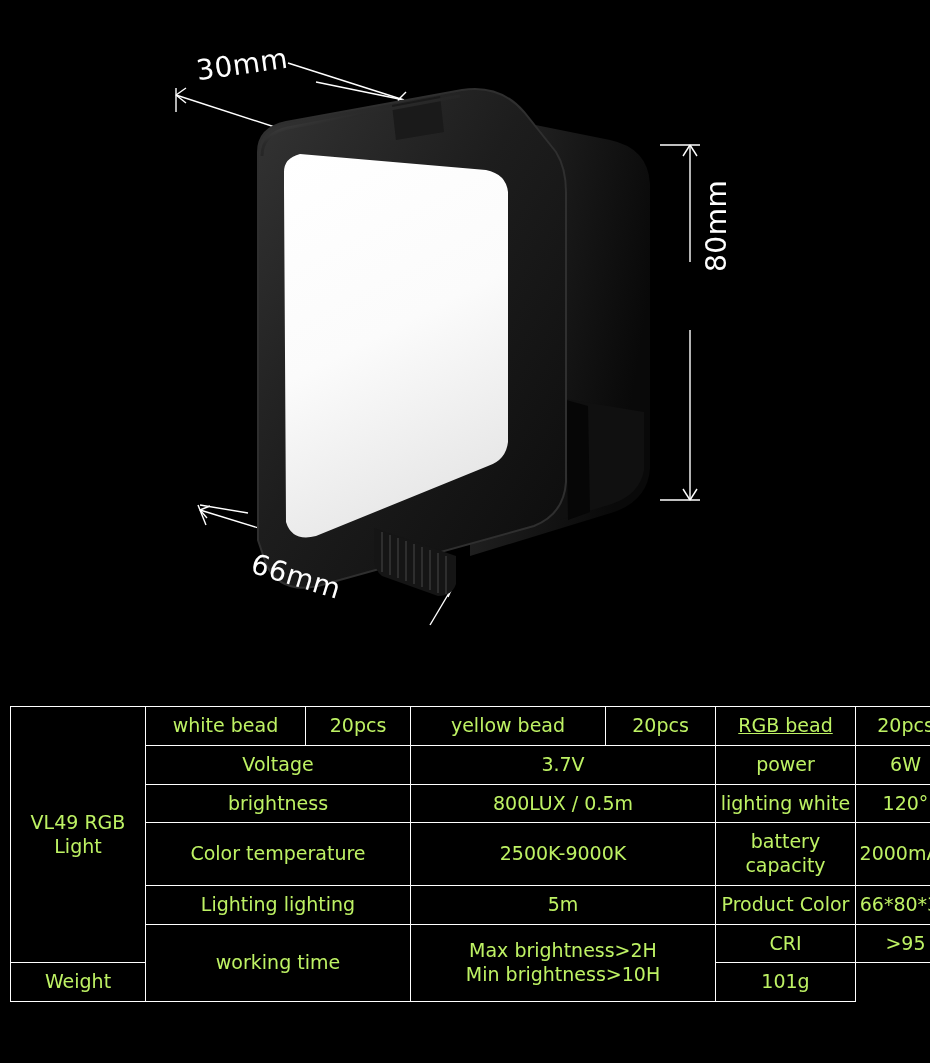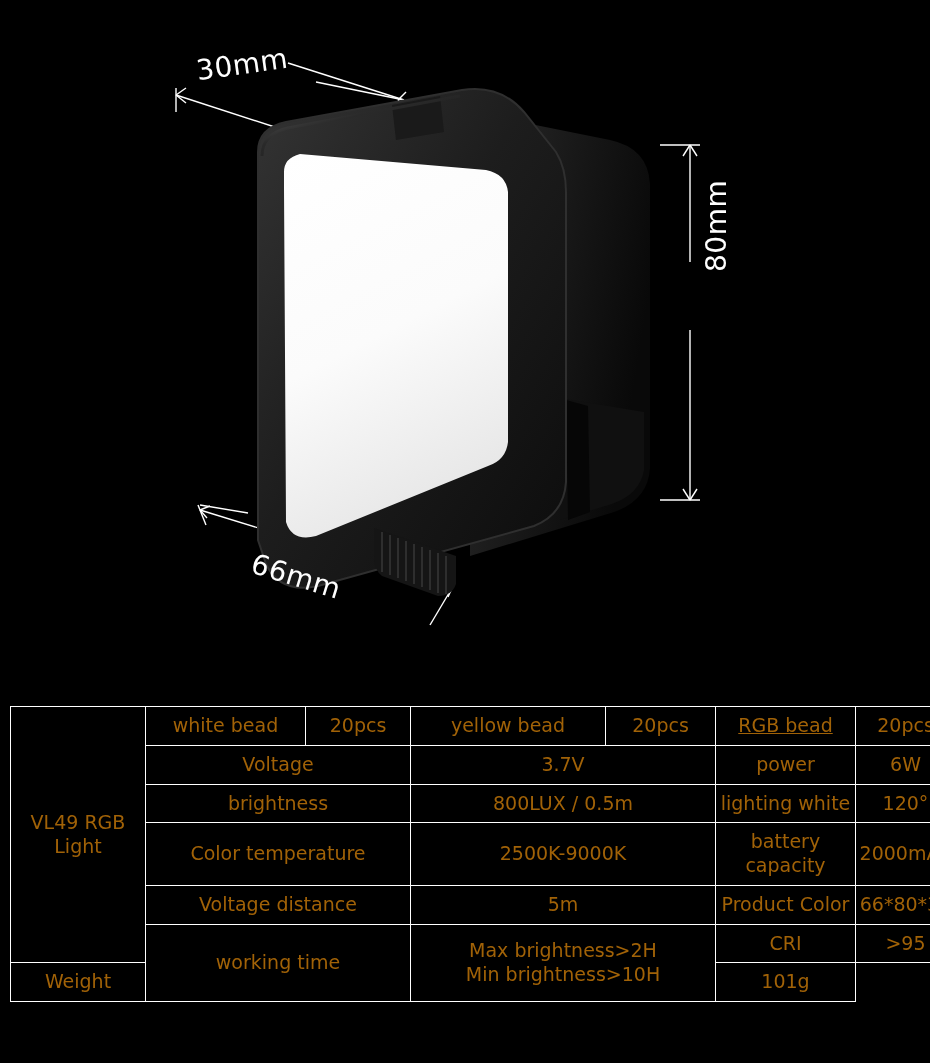--- a/index.html
+++ b/index.html
@@ -57,21 +57,21 @@
     top: 706px;
     width: 910px;
   }
   table.spec {
     border-collapse: collapse;
     width: 910px;
     table-layout: fixed;
   }
   table.spec td {
     border: 1px solid #ffffff;
-    color: #a16207;
+    color: #bef264;
     text-align: center;
     vertical-align: middle;
     font-size: 19px;
     font-family: "DejaVu Sans", sans-serif;
     padding: 7px 2px;
     line-height: 1.25;
   }
   td.cell-name {
     font-size: 18px;
     margin-left: 45px;
@@ -210,21 +210,21 @@
         <td>lighting white</td>
         <td>120°</td>
       </tr>
       <tr>
         <td colspan="2">Color temperature</td>
         <td colspan="2">2500K-9000K</td>
         <td>battery capacity</td>
         <td>2000mAh</td>
       </tr>
       <tr>
-        <td colspan="2">Voltage distance</td>
+        <td colspan="2">Lighting lighting</td>
         <td colspan="2">5m</td>
         <td>Product Color</td>
         <td>66*80*30</td>
       </tr>
       <tr>
         <td colspan="2" rowspan="2">working time</td>
         <td colspan="2" rowspan="2" class="two-line">Max brightness&gt;2H<br>Min brightness&gt;10H</td>
         <td>CRI</td>
         <td>&gt;95</td>
       </tr>

